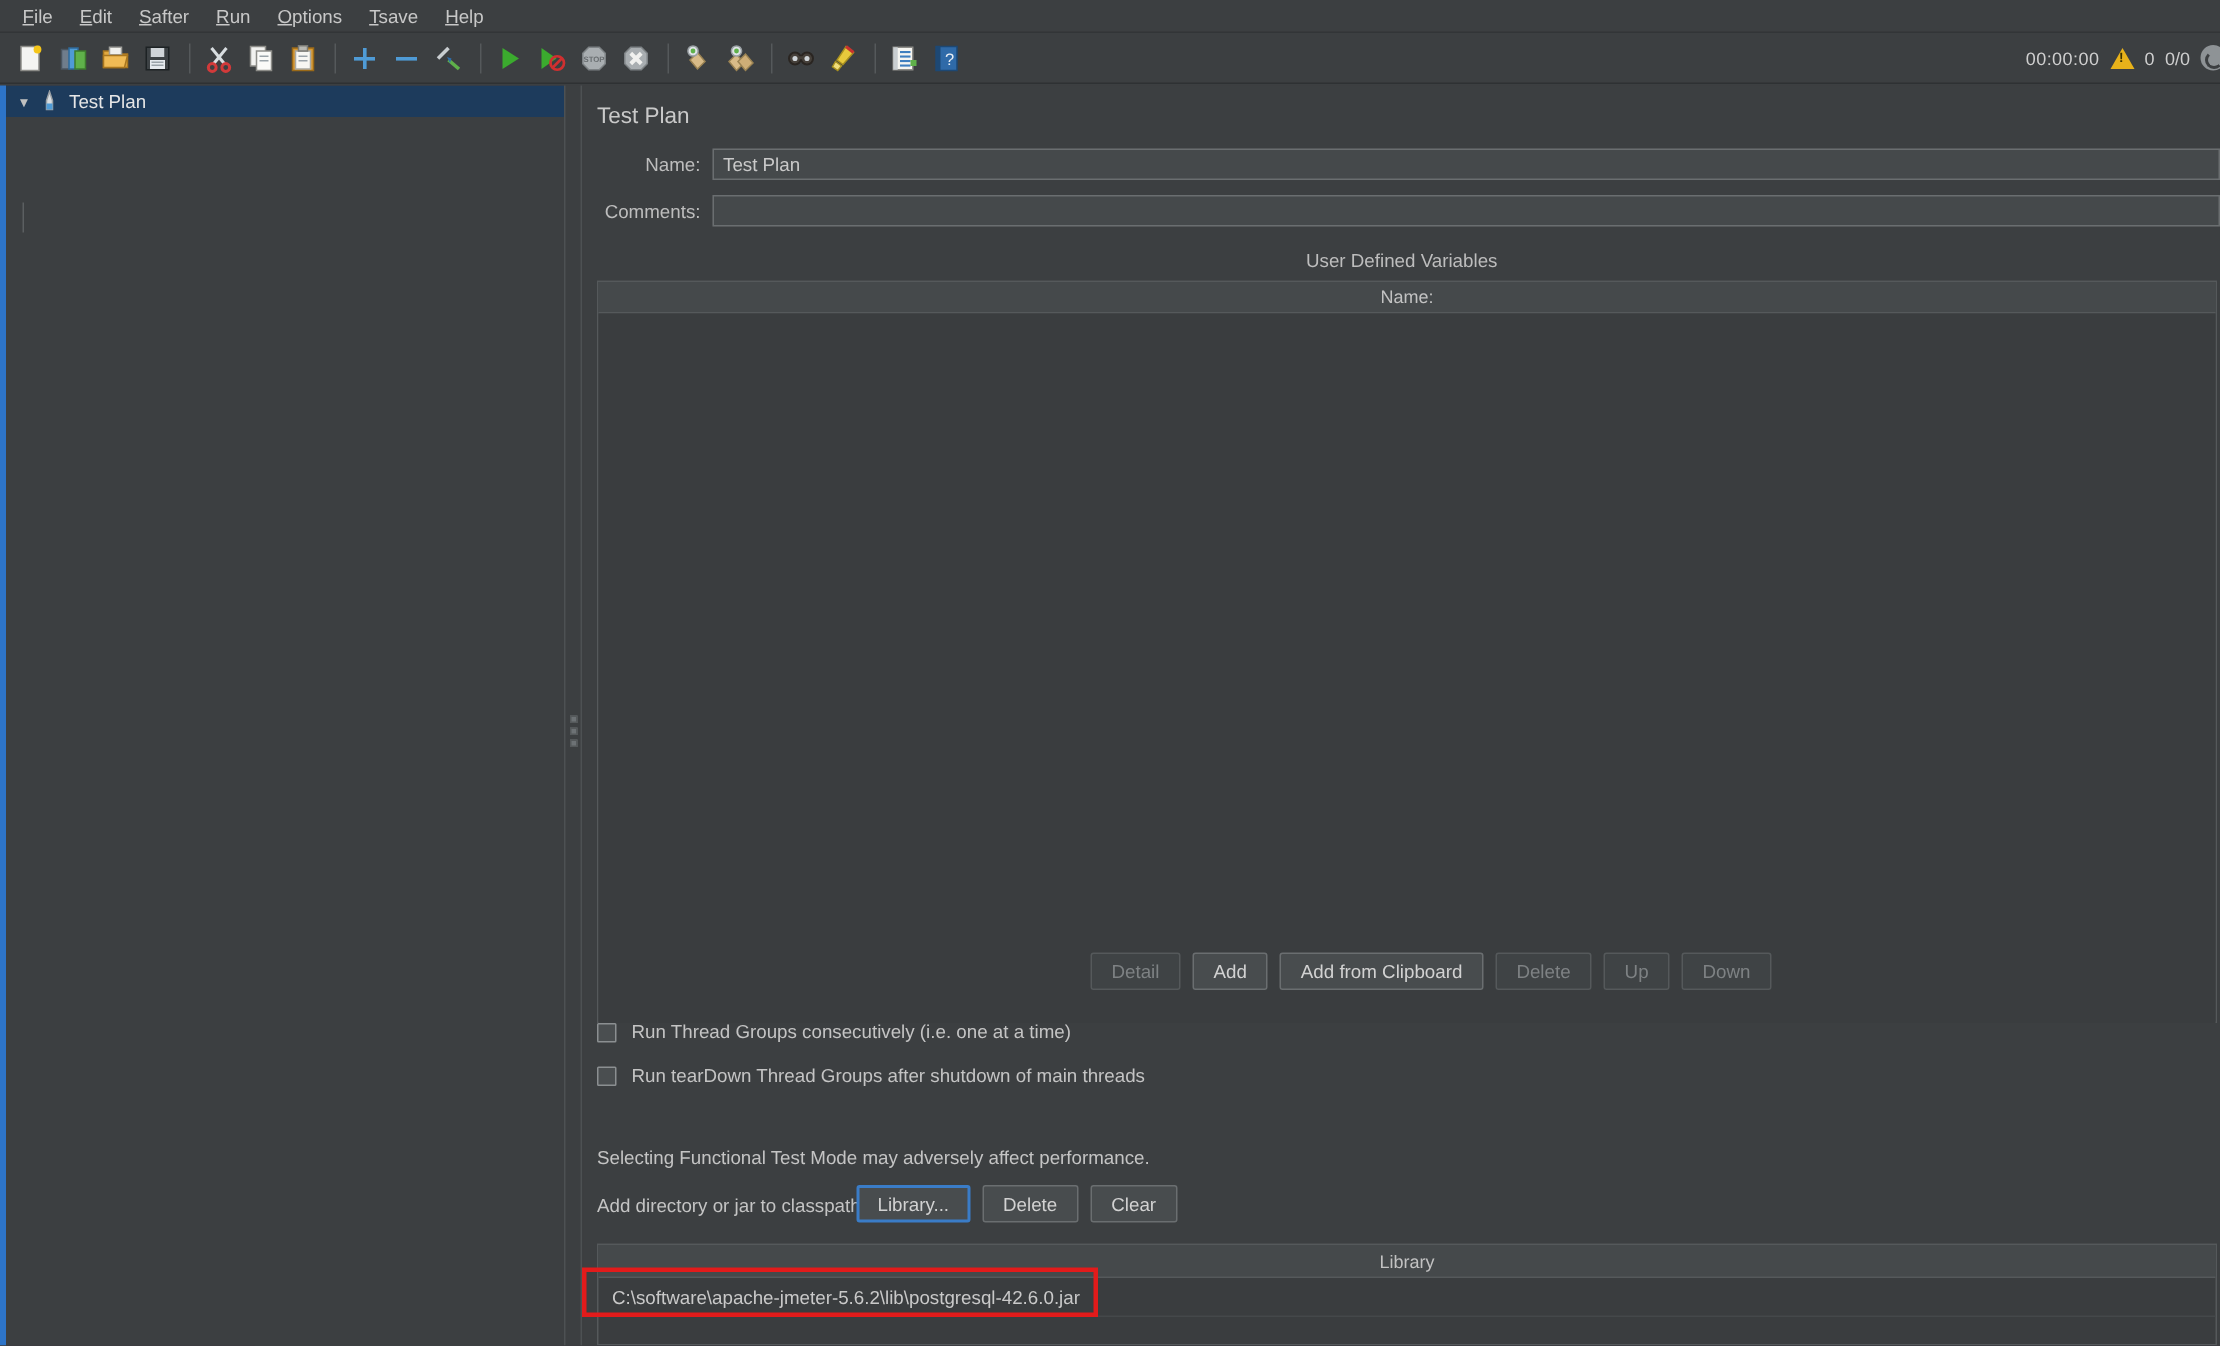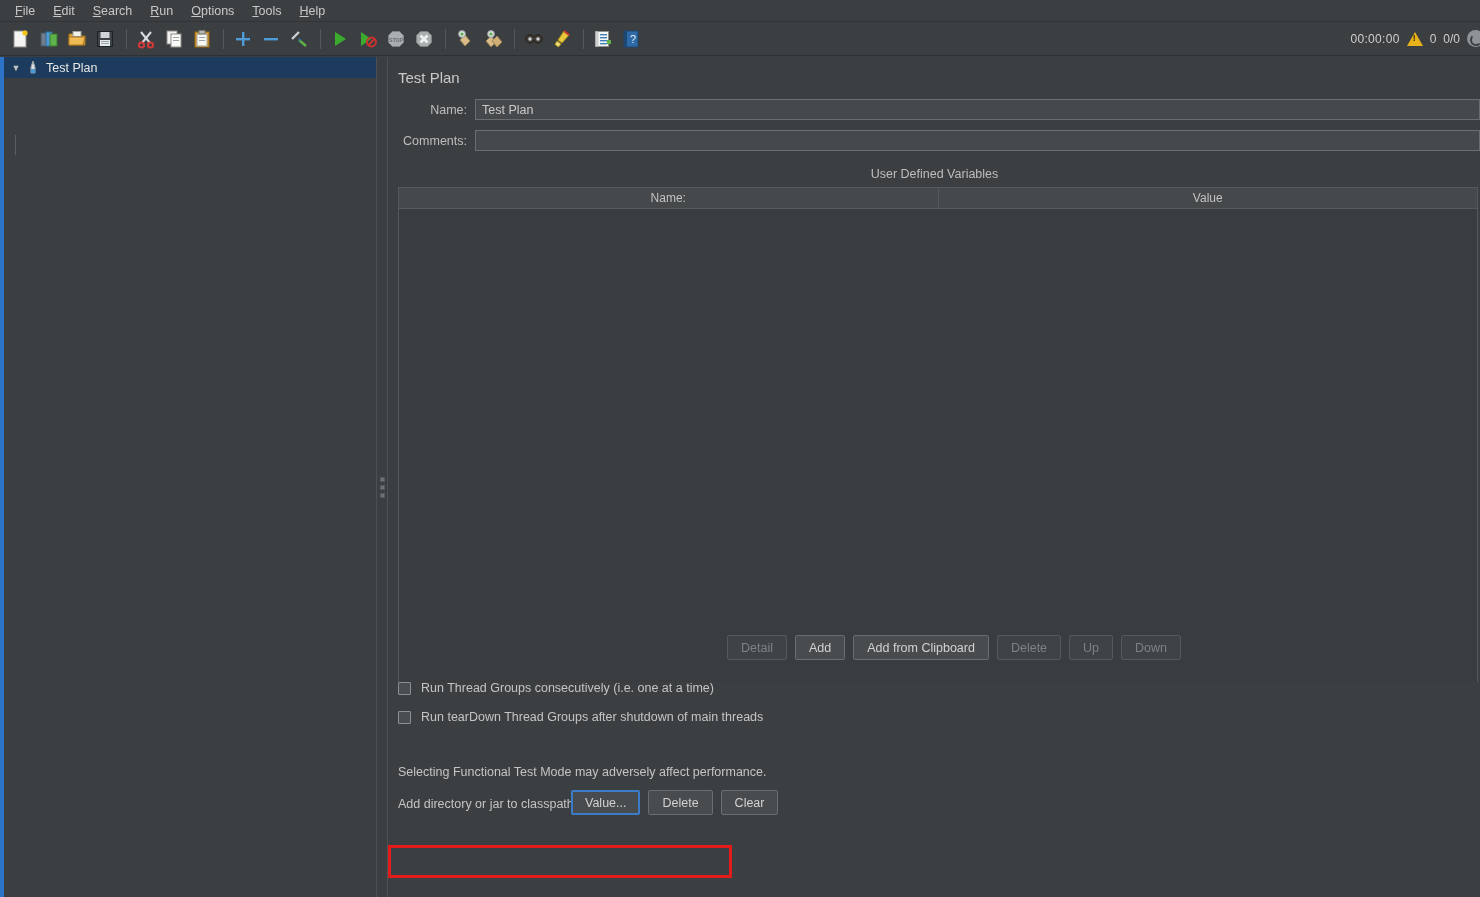--- a/index.html
+++ b/index.html
@@ -307,24 +307,24 @@
   svg { display: block; }
 </style>
 </head>
 <body>
 
 <div id="app">
 
   <div class="menubar">
     <div class="menu-item"><span class="mn">F</span><span>ile</span></div>
     <div class="menu-item"><span class="mn">E</span><span>dit</span></div>
-    <div class="menu-item"><span class="mn">S</span><span>earch</span></div>
+    <div class="menu-item"><span class="mn">S</span><span>after</span></div>
     <div class="menu-item"><span class="mn">R</span><span>un</span></div>
     <div class="menu-item"><span class="mn">O</span><span>ptions</span></div>
-    <div class="menu-item"><span class="mn">T</span><span>ools</span></div>
+    <div class="menu-item"><span class="mn">T</span><span>save</span></div>
     <div class="menu-item"><span class="mn">H</span><span>elp</span></div>
   </div>
 
   <div class="toolbar">
 
     <div class="tb-btn">
       <svg width="20" height="20" viewBox="0 0 20 20">
         <rect x="3" y="2" width="12" height="16" fill="#f4f4f2" stroke="#8c8c88" stroke-width="1"></rect>
         <circle cx="14" cy="4" r="2.6" fill="#f5c518"></circle>
       </svg>
@@ -550,21 +550,20 @@
     <div class="field-row" style="top:73px;">
       <span class="field-label">Comments:</span>
       <span class="txtfield"></span>
     </div>
 
     <div class="section-title" style="top:110px;">User Defined Variables</div>
 
     <div class="table-wrap" style="left:9px; top:130px; width:1080px; height:495px;">
       <div class="thead">
         <div class="th">Name:</div>
-        <div class="th">Value</div>
       </div>
       <div class="tbody" style="height:473px;"></div>
     </div>
 
     <div class="btn-row" style="left:338px; top:578px;">
       <div class="btn disabled">Detail</div>
       <div class="btn">Add</div>
       <div class="btn">Add from Clipboard</div>
       <div class="btn disabled">Delete</div>
       <div class="btn disabled">Up</div>
@@ -580,23 +579,28 @@
       <span class="cbox"></span>
       <span>Run tearDown Thread Groups after shutdown of main threads</span>
     </div>
 
 
     <div class="hint" style="left:9px; top:708px;">Selecting Functional Test Mode may adversely affect performance.</div>
 
     <div class="lib-label" style="left:9px; top:740px;">Add directory or jar to classpath</div>
 
     <div class="btn-row" style="left:182px; top:733px;">
-      <div class="btn focused">Value...</div>
+      <div class="btn focused">Library...</div>
       <div class="btn">Delete</div>
       <div class="btn">Clear</div>
     </div>
 
+    <div class="lib-table" style="left:9px; top:772px; width:1080px; height:68px;">
+      <div class="lib-head">Library</div>
+      <div class="lib-row">C:\software\apache-jmeter-5.6.2\lib\postgresql-42.6.0.jar</div>
+      <div class="lib-row empty"></div>
+    </div>
 
   </div>
 
   <div class="redbox" style="left:388px; top:845px; width:344px; height:33px;"></div>
 
 </div>
 
 </body></html>

